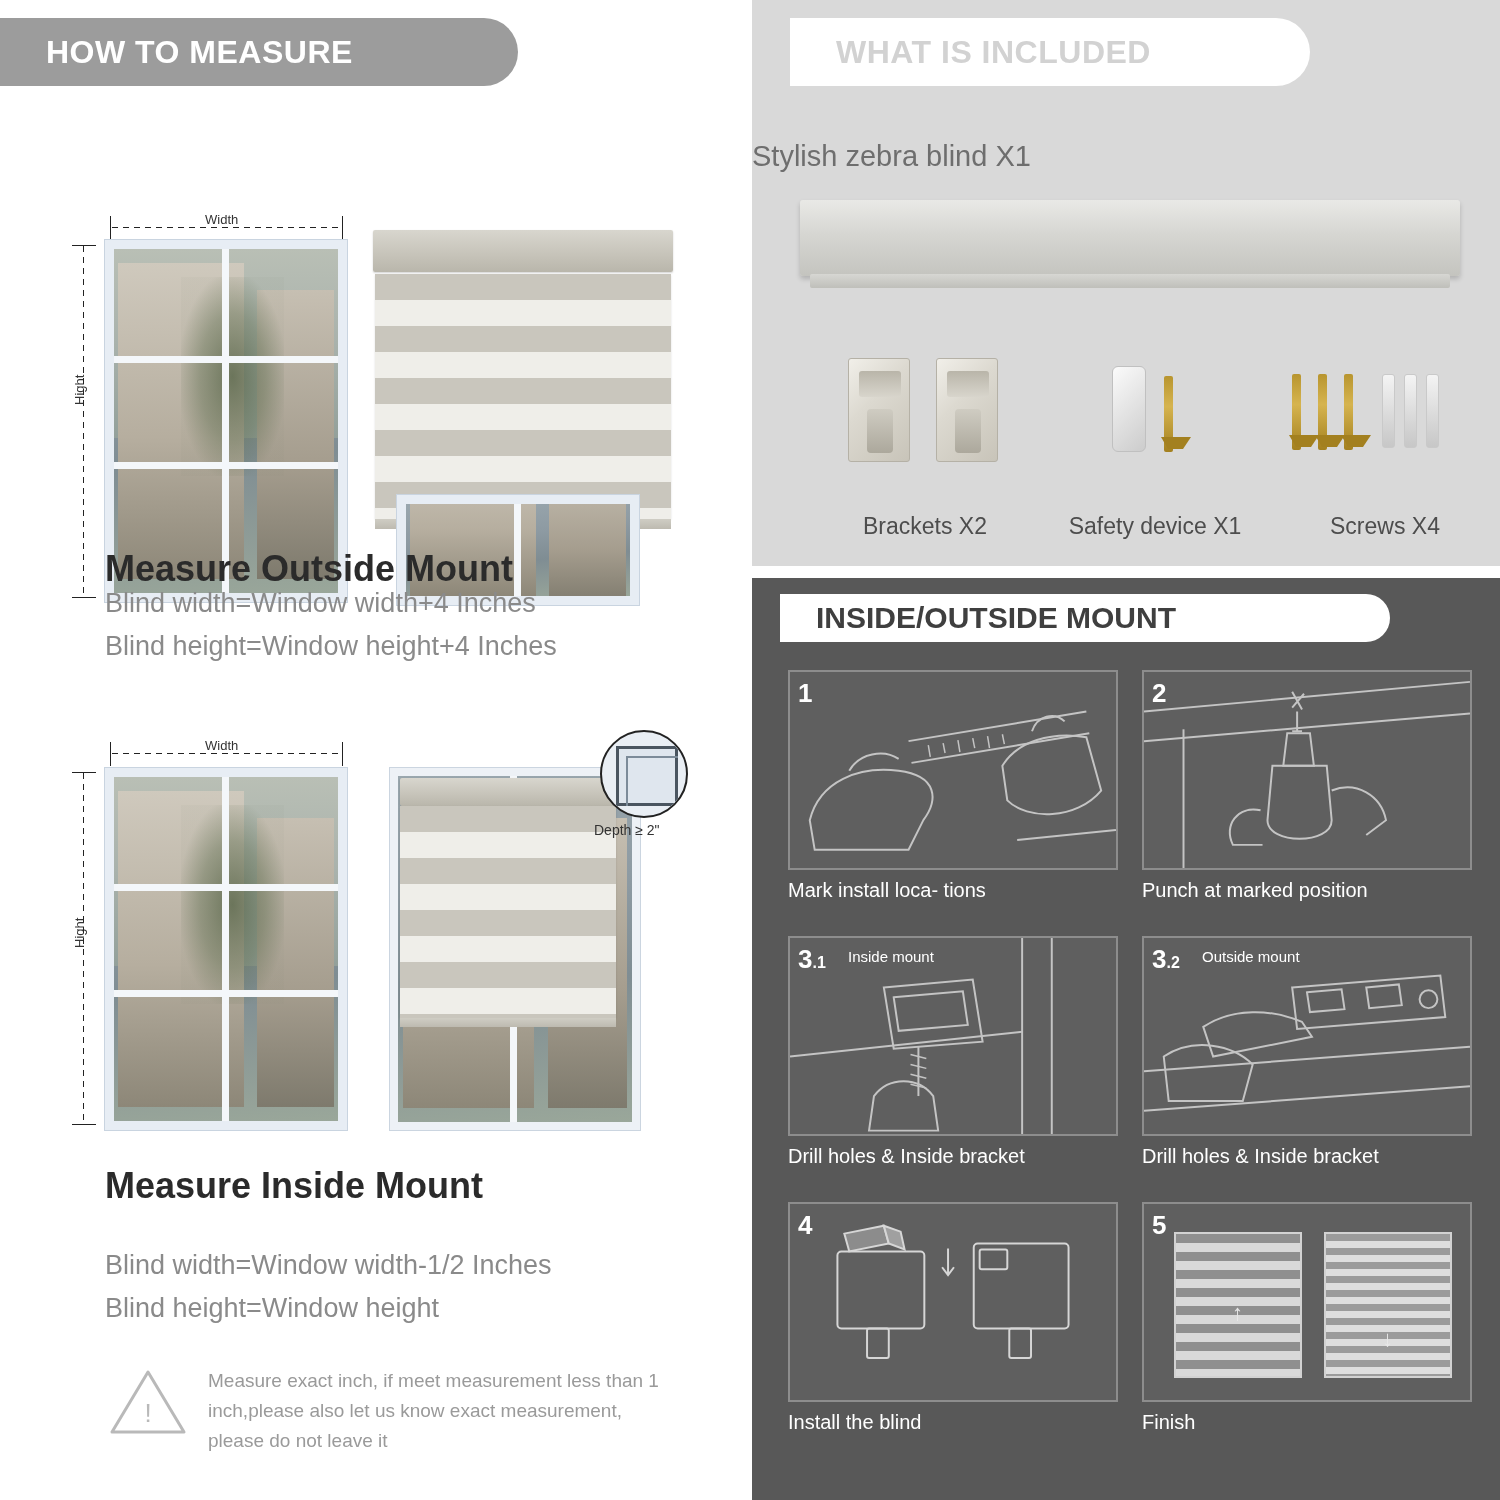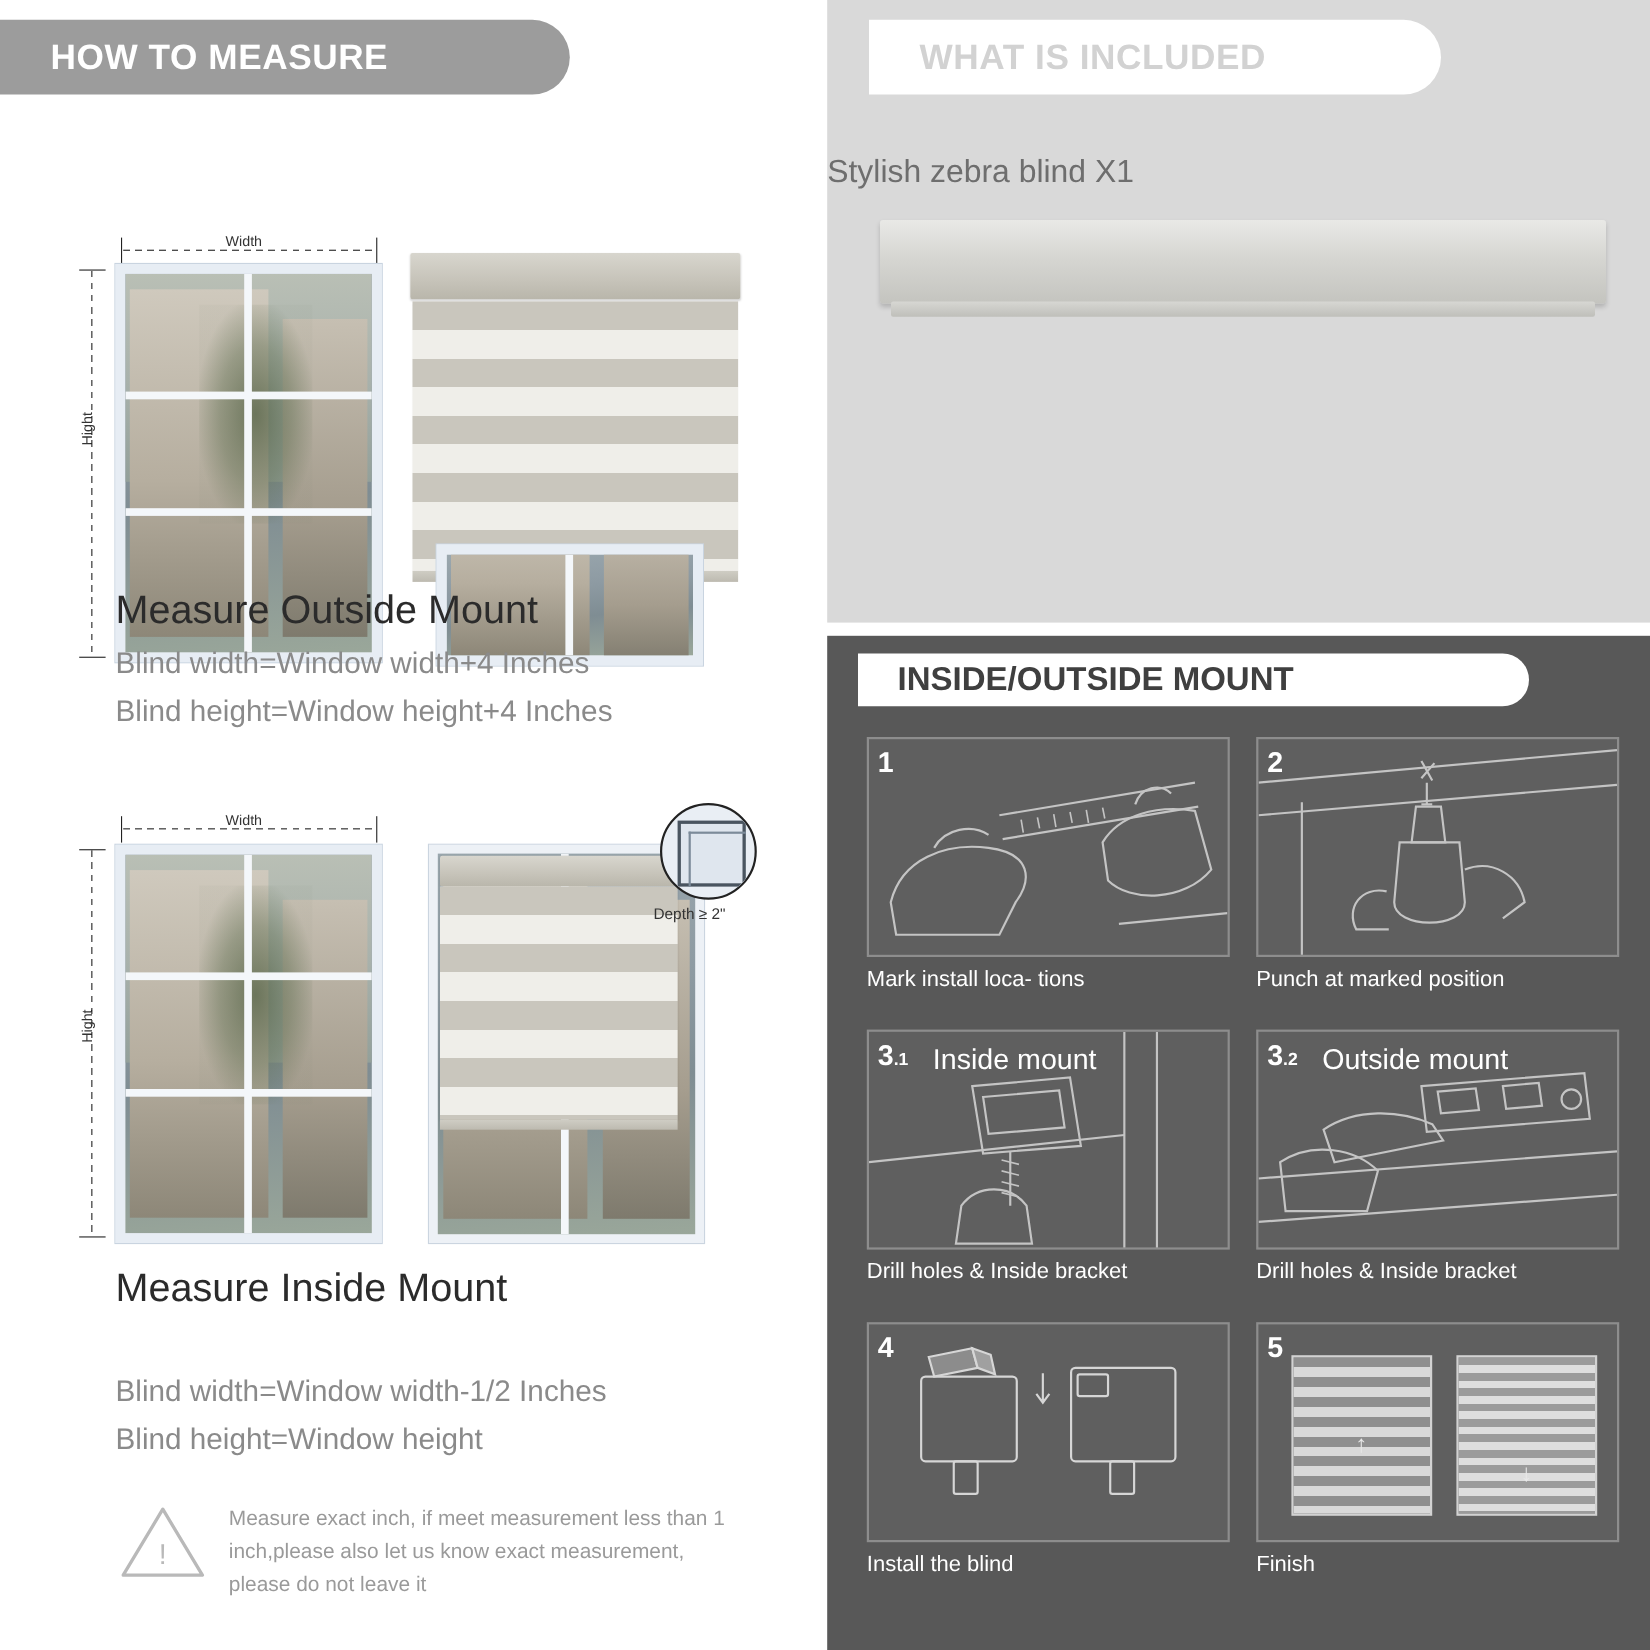--- a/index.html
+++ b/index.html
@@ -115,21 +115,22 @@
   }
   .tick {
     position: absolute;
     background: #222;
   }
 
   .heading-left {
     position: absolute;
     font-size: 36px;
     color: #2b2b2b;
-    font-weight: normal;
+    font-weight: bold;
+    margin-top: 15px;
   }
   .line-left {
     position: absolute;
     font-size: 27px;
     color: #8a8a8a;
   }
 
   .warn-box { position: absolute; }
   .warn-text {
     position: absolute;
@@ -289,21 +290,21 @@
     left: 8px; top: 6px;
     font-size: 26px;
     color: #ffffff;
     font-weight: bold;
     z-index: 4;
   }
   .step-num .sub { font-size: 16px; }
   .step-sub {
     position: absolute;
     left: 58px; top: 10px;
-    font-size: 26px;
+    font-size: 15px;
     color: #ffffff;
     z-index: 4;
   }
   .step-cap {
     margin-top: 9px;
     font-size: 20px;
     color: #ffffff;
     font-weight: normal;
   }
   .sketch { position: absolute; inset: 0; }
@@ -444,20 +445,44 @@
 
   <div class="right-top">
     <div class="banner-included">
       <span>WHAT IS INCLUDED</span>
     </div>
 
     <div class="included-title">Stylish zebra blind X1</div>
 
     <div class="blind-product"></div>
 
+    <div class="parts-row">
+
+      <div class="part" style="left:58px; top:0; width:230px; height:190px;">
+        <div class="bracket" style="left:38px; top:8px;"></div>
+        <div class="bracket" style="left:126px; top:8px;"></div>
+        <div class="part-label">Brackets X2</div>
+      </div>
+
+      <div class="part" style="left:288px; top:0; width:230px; height:190px;">
+        <div class="safety" style="left:72px; top:16px;"></div>
+        <div class="screw" style="left:124px; top:26px;"></div>
+        <div class="part-label">Safety device X1</div>
+      </div>
+
+      <div class="part" style="left:518px; top:0; width:230px; height:190px;">
+        <div class="screw" style="left:22px; top:24px;"></div>
+        <div class="screw" style="left:48px; top:24px;"></div>
+        <div class="screw" style="left:74px; top:24px;"></div>
+        <div class="anchor" style="left:112px; top:24px;"></div>
+        <div class="anchor" style="left:134px; top:24px;"></div>
+        <div class="anchor" style="left:156px; top:24px;"></div>
+        <div class="part-label">Screws X4</div>
+      </div>
+    </div>
   </div>
 
   <div class="right-bottom">
     <div class="banner-mount">
       <span>INSIDE/OUTSIDE MOUNT</span>
     </div>
 
     <div class="steps">
 
       <div class="step" style="left:0; top:0;">

